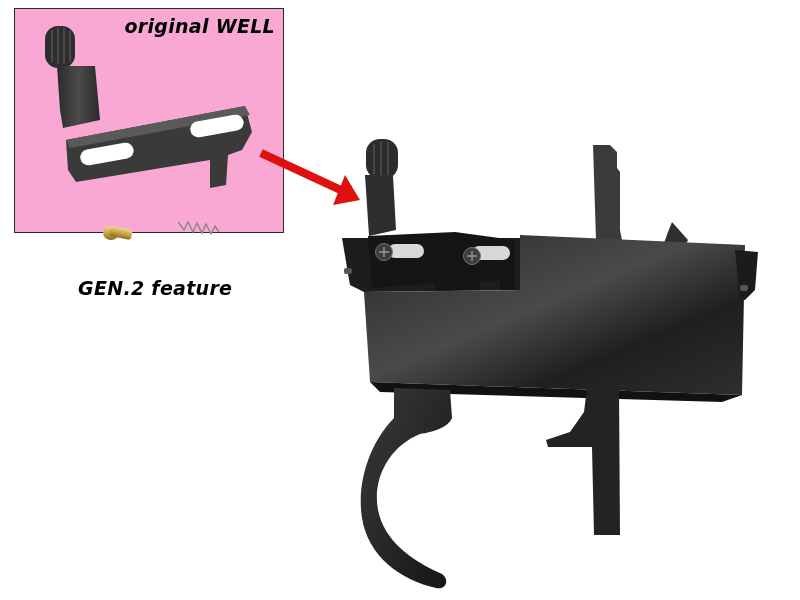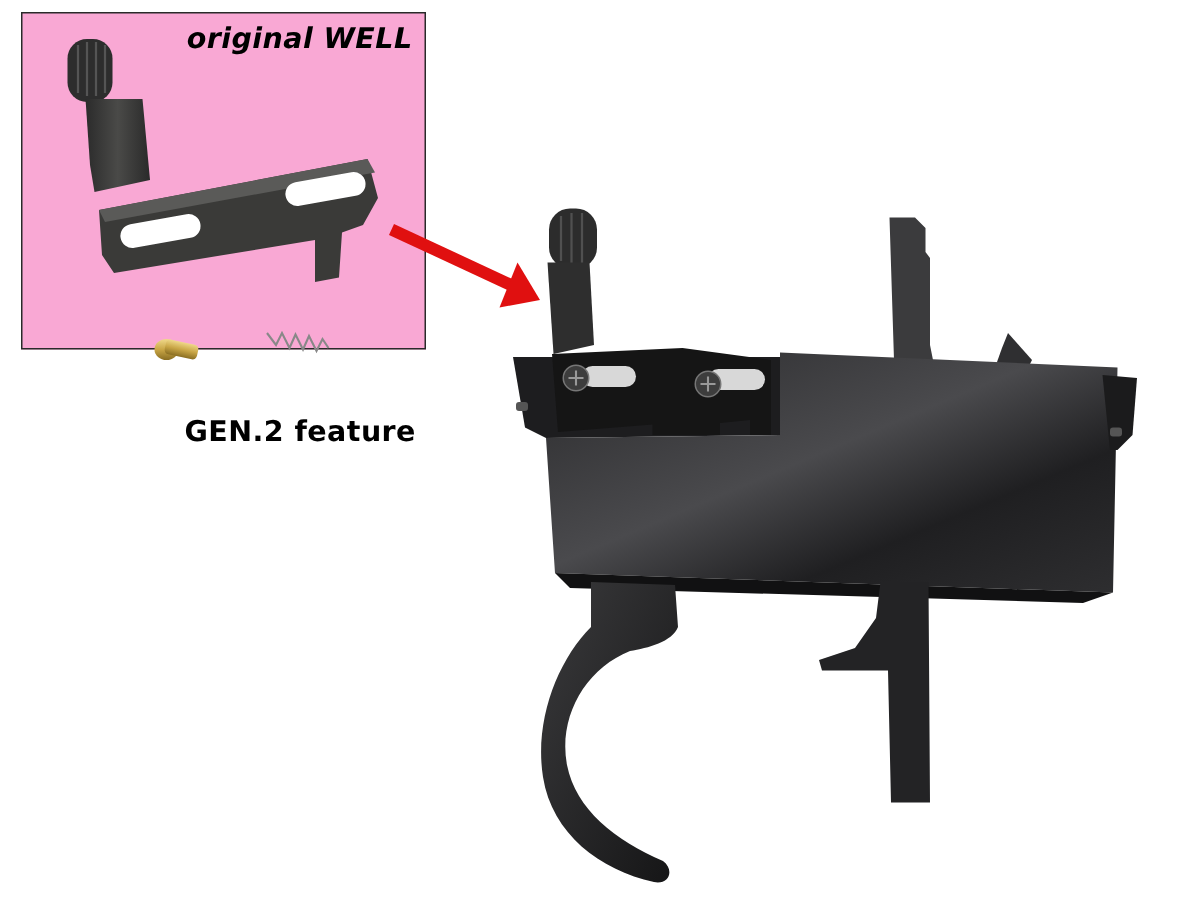--- a/index.html
+++ b/index.html
@@ -1,19 +1,19 @@
 <!DOCTYPE html>
 <html><head>
 <meta charset="utf-8">
 <style>
   html,body{margin:0;padding:0;background:#ffffff;}
   body{width:800px;height:600px;position:relative;overflow:hidden;font-family:"DejaVu Sans",sans-serif;}
   .inset{position:absolute;left:14px;top:8px;width:270px;height:225px;border:1.5px solid #2a2a2a;background:#f9a8d4;box-sizing:border-box;}
   .inset-title{position:absolute;right:8px;top:6px;font-weight:bold;font-style:italic;font-size:19px;color:#000;letter-spacing:0.3px;}
-  .caption{position:absolute;left:78px;top:277px;font-weight:bold;font-size:19px;color:#000;letter-spacing:0.3px;margin-left:45px;}
+  .caption{position:absolute;left:78px;top:277px;font-weight:bold;font-style:italic;font-size:19px;color:#000;letter-spacing:0.3px;}
   svg{position:absolute;left:0;top:0;}
 </style>
 </head>
 <body>
 
 <div class="inset">
   <div class="inset-title">original WELL</div>
 </div>
 <div class="caption">GEN.2 feature</div>
 

